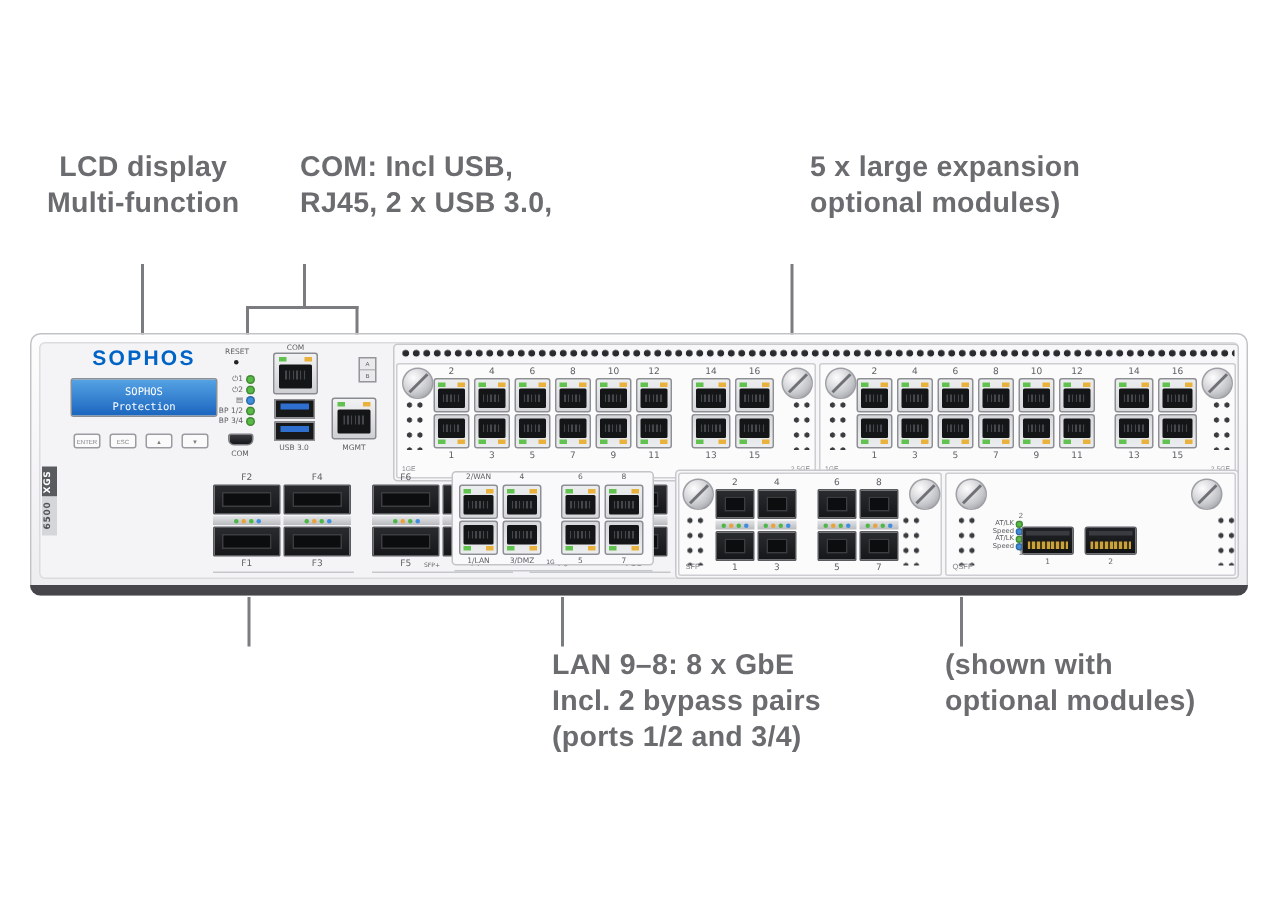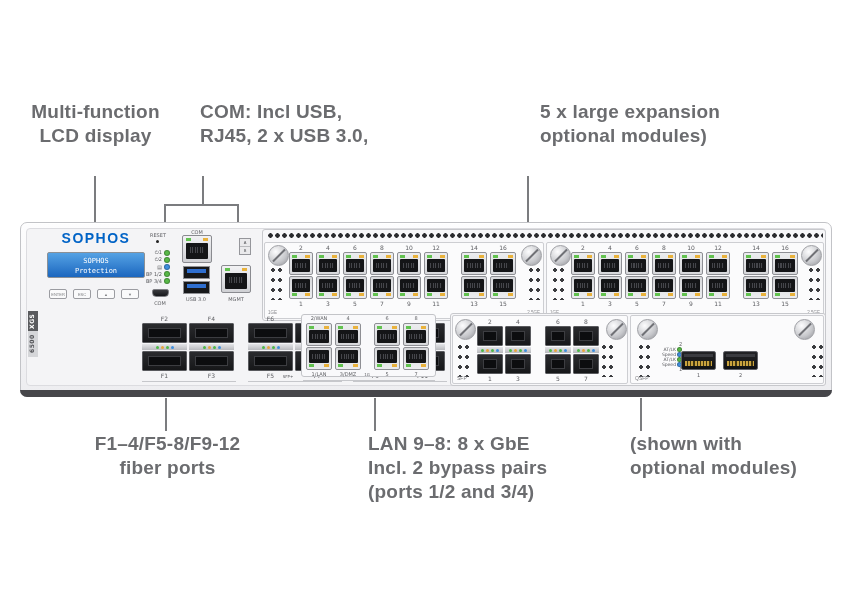--- a/index.html
+++ b/index.html
@@ -121,36 +121,32 @@
   .qled .sled-dot{width:3px;height:3px;margin-left:1px;}
   .qnum{text-align:right;font-size:5px;height:5px;line-height:5px;color:#5a5b5f;}
   .bracket{position:absolute;height:1px;background:#c6c7cb;}
 </style>
 </head>
 <body>
 
 <div id="canvas">
 
   <div class="anno center" style="left:8px;top:100px;width:175px;">
+      <div class="anno-line">LCD display</div>
       <div class="anno-line">Multi-function</div>
-      <div class="anno-line">LCD display</div>
     </div>
   <div class="anno" style="left:200px;top:100px;width:230px;">
       <div class="anno-line">COM: Incl USB,</div>
       <div class="anno-line">RJ45, 2 x USB 3.0,</div>
     </div>
   <div class="anno" style="left:540px;top:100px;width:230px;">
       <div class="anno-line">5 x large expansion</div>
       <div class="anno-line">optional modules)</div>
     </div>
 
-  <div class="anno center" style="left:70px;top:432px;width:195px;">
-      <div class="anno-line">F1–4/F5-8/F9-12</div>
-      <div class="anno-line">fiber ports</div>
-    </div>
   <div class="anno" style="left:368px;top:432px;width:225px;">
       <div class="anno-line">LAN 9–8: 8 x GbE</div>
       <div class="anno-line">Incl. 2 bypass pairs</div>
       <div class="anno-line">(ports 1/2 and 3/4)</div>
     </div>
   <div class="anno" style="left:630px;top:432px;width:215px;">
       <div class="anno-line">(shown with</div>
       <div class="anno-line">optional modules)</div>
     </div>
 

